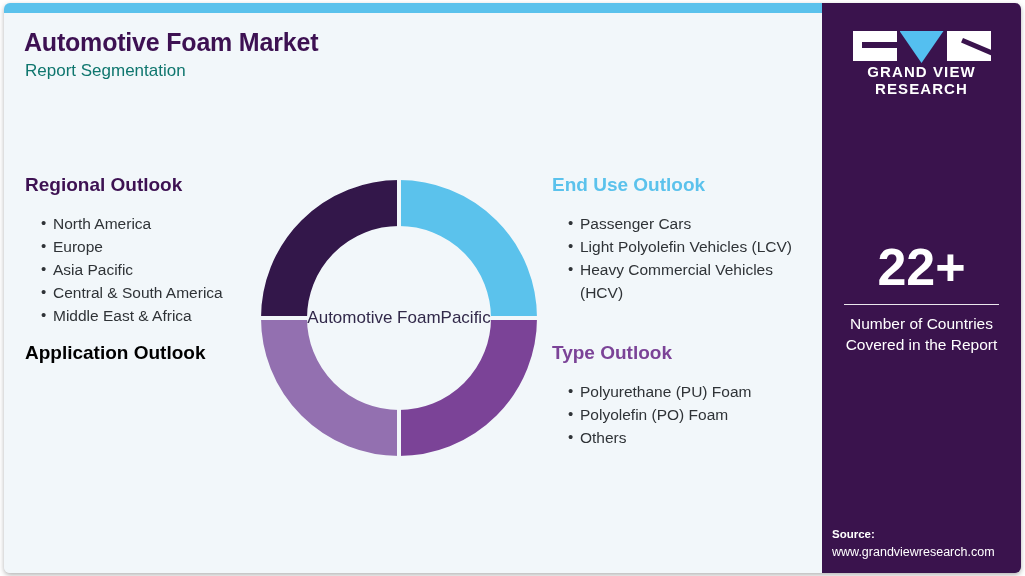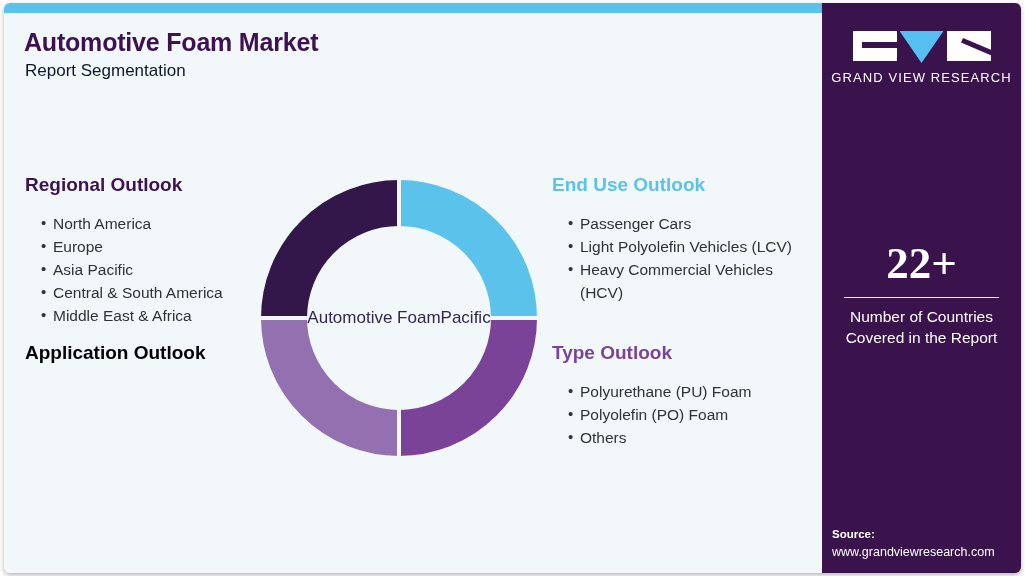--- a/index.html
+++ b/index.html
@@ -62,21 +62,21 @@
     font-size: 25px;
     font-weight: bold;
     color: #3d1152;
     letter-spacing: -0.2px;
   }
   .subtitle {
     position: absolute;
     left: 21px;
     top: 58px;
     font-size: 17px;
-    color: #0f172a;
+    color: #0f766e;
   }
 
   
   .outlook {
     position: absolute;
   }
   .outlook h3 {
     margin: 0 0 2px 0;
     font-size: 19px;
     font-weight: bold;
@@ -197,41 +197,39 @@
     position: absolute;
     left: 16px;
     top: 7px;
     width: 38px;
     height: 5px;
     background: #3a134d;
     transform: rotate(23deg);
     transform-origin: left top;
   }
   .logo-word {
-    margin-top: 7px;
-    font-size: 13px;
-    font-weight: normal;
+    font-size: 15px;
+    font-weight: bold;
     letter-spacing: 1.1px;
     color: #ffffff;
   }
 
   
   .stat {
     position: absolute;
     left: 0;
     top: 238px;
     width: 199px;
     text-align: center;
     color: #ffffff;
   }
   .stat-value {
-    font-size: 45px;
+    font-size: 52px;
     font-weight: bold;
     line-height: 1;
-    font-family: Liberation Serif, serif;
   }
   .stat-rule {
     width: 155px;
     height: 1px;
     background: #ffffff;
     margin: 11px auto 9px auto;
     opacity: 0.9;
   }
   .stat-label {
     font-size: 15.5px;

